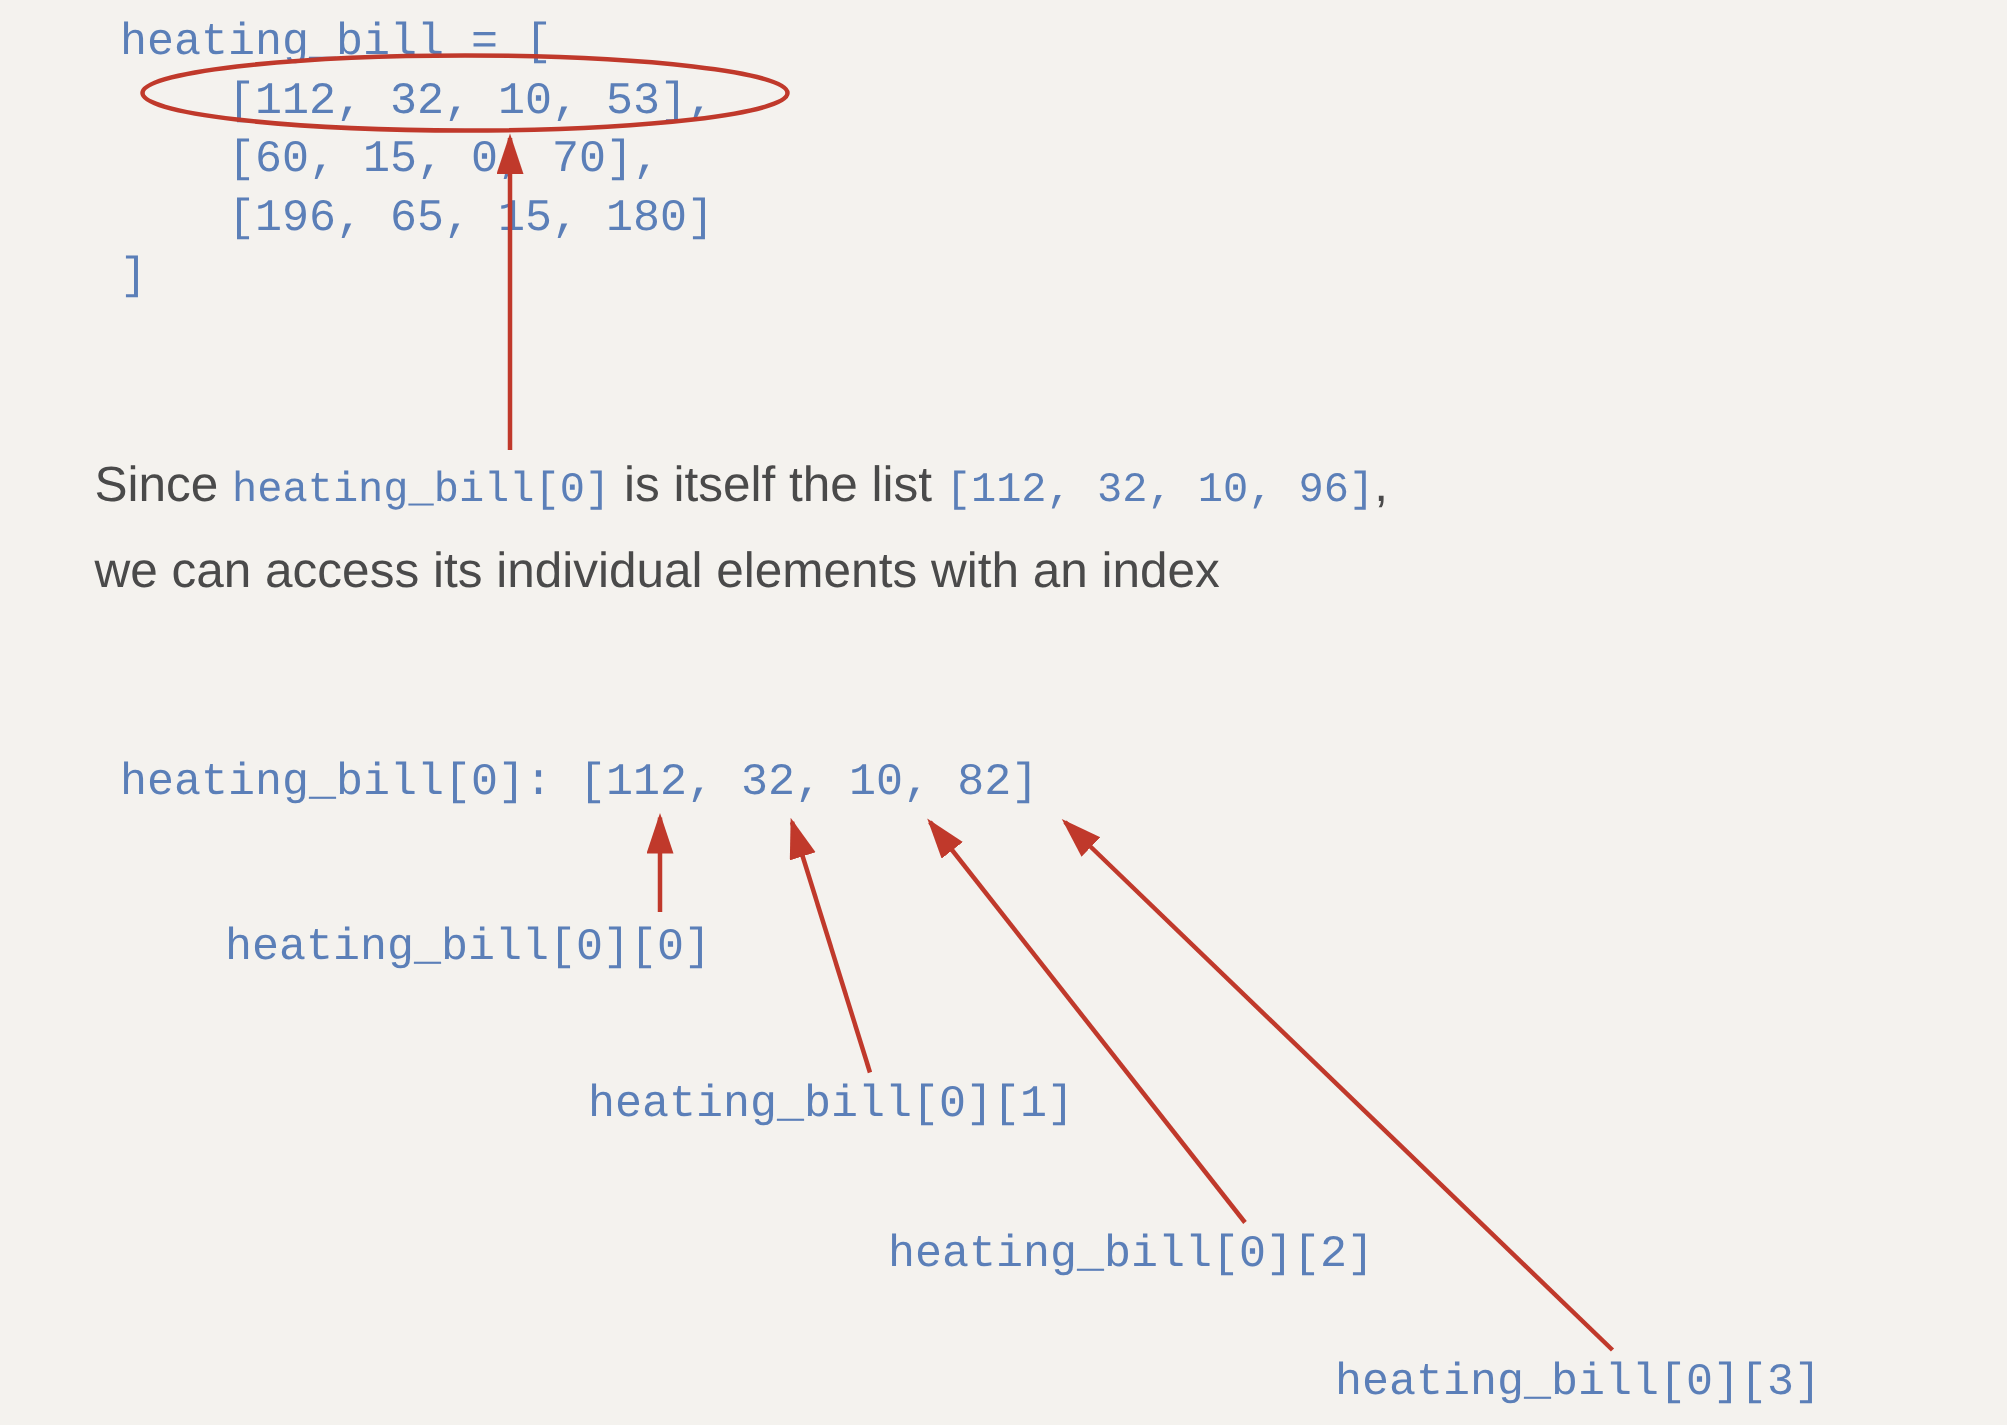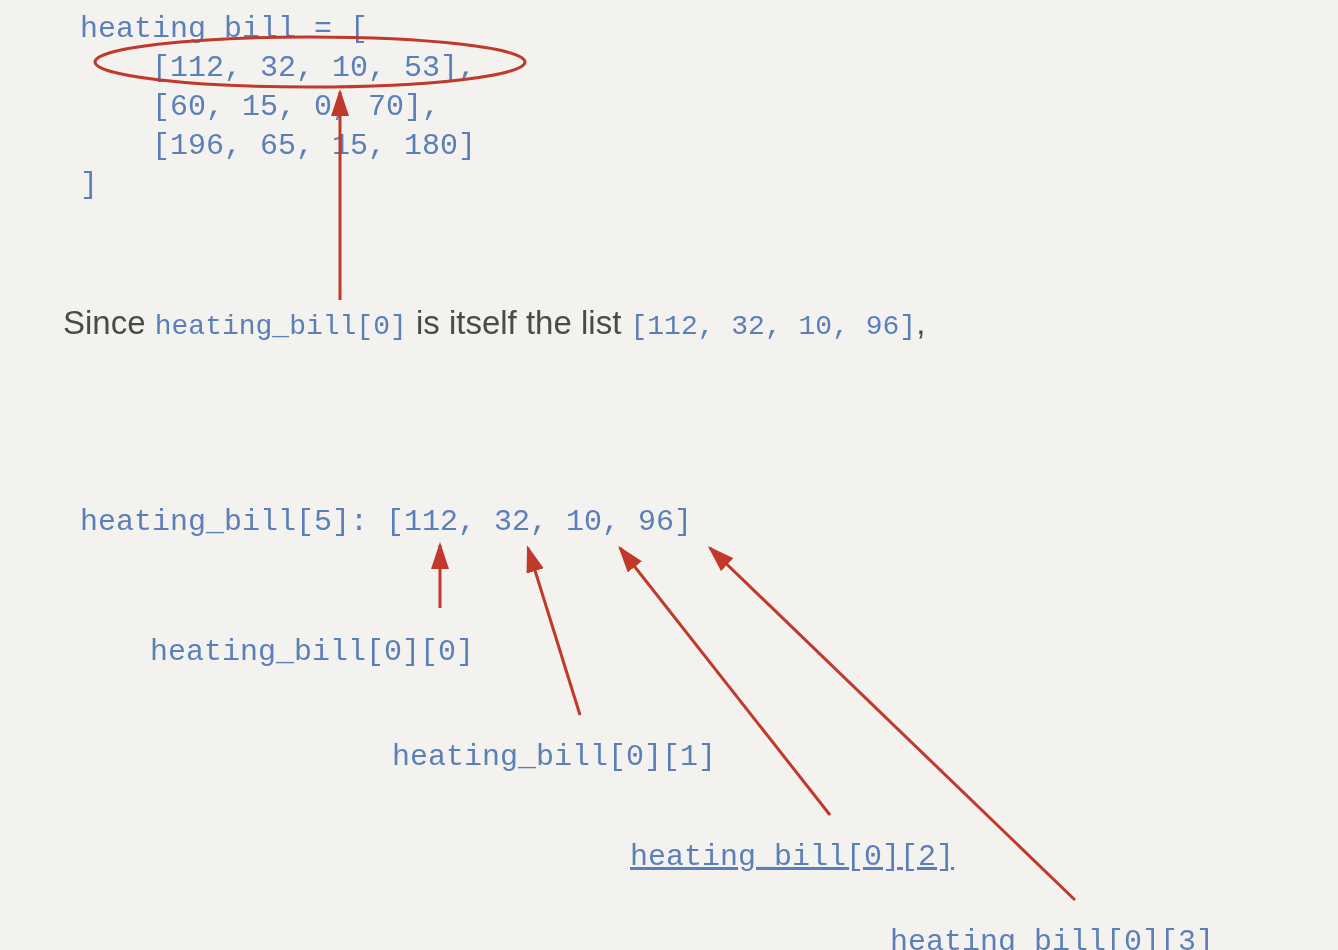--- a/index.html
+++ b/index.html
@@ -31,46 +31,46 @@
   }
   .para .code{font-size:28px;}
   .row0{
     position:absolute;
     left:80px; top:505px;
     font-size:30px;
   }
   .lbl{
     position:absolute;
     font-size:30px;
-    margin-top:20px;
   }
   .lbl0{left:150px; top:615px;}
   .lbl1{left:392px; top:720px;}
-  .lbl2{left:630px; top:820px;text-decoration:underline;}
+  .lbl2{left:592px; top:820px;}
   .lbl3{left:890px; top:905px;}
   svg.overlay{
     position:absolute;left:0;top:0;
     width:1338px;height:950px;
     pointer-events:none;
   }
 </style>
 </head>
 <body>
 
 <div class="code blk1"><span>heating_bill = [</span>
 <span>    [112, 32, 10, 53],</span>
 <span>    [60, 15, 0, 70],</span>
 <span>    [196, 65, 15, 180]</span>
 <span>]</span></div>
 
 <div class="para">
   <span>Since </span><span class="code">heating_bill[0]</span><span> is itself the list </span><span class="code">[112, 32, 10, 96]</span><span>,</span><br>
+  <span>we can access its individual elements with an index</span>
 </div>
 
-<div class="code row0">heating_bill[5]: [112, 32, 10, 96]</div>
+<div class="code row0">heating_bill[0]: [112, 32, 10, 82]</div>
 
 <div class="code lbl lbl0">heating_bill[0][0]</div>
 <div class="code lbl lbl1">heating_bill[0][1]</div>
 <div class="code lbl lbl2">heating_bill[0][2]</div>
 <div class="code lbl lbl3">heating_bill[0][3]</div>
 
 <svg class="overlay">
   <defs>
     <marker id="ah" markerWidth="10" markerHeight="10" refX="8" refY="3" orient="auto" markerUnits="strokeWidth">
       <path d="M0,0 L9,3 L0,6 z" fill="#c0392b"></path>

